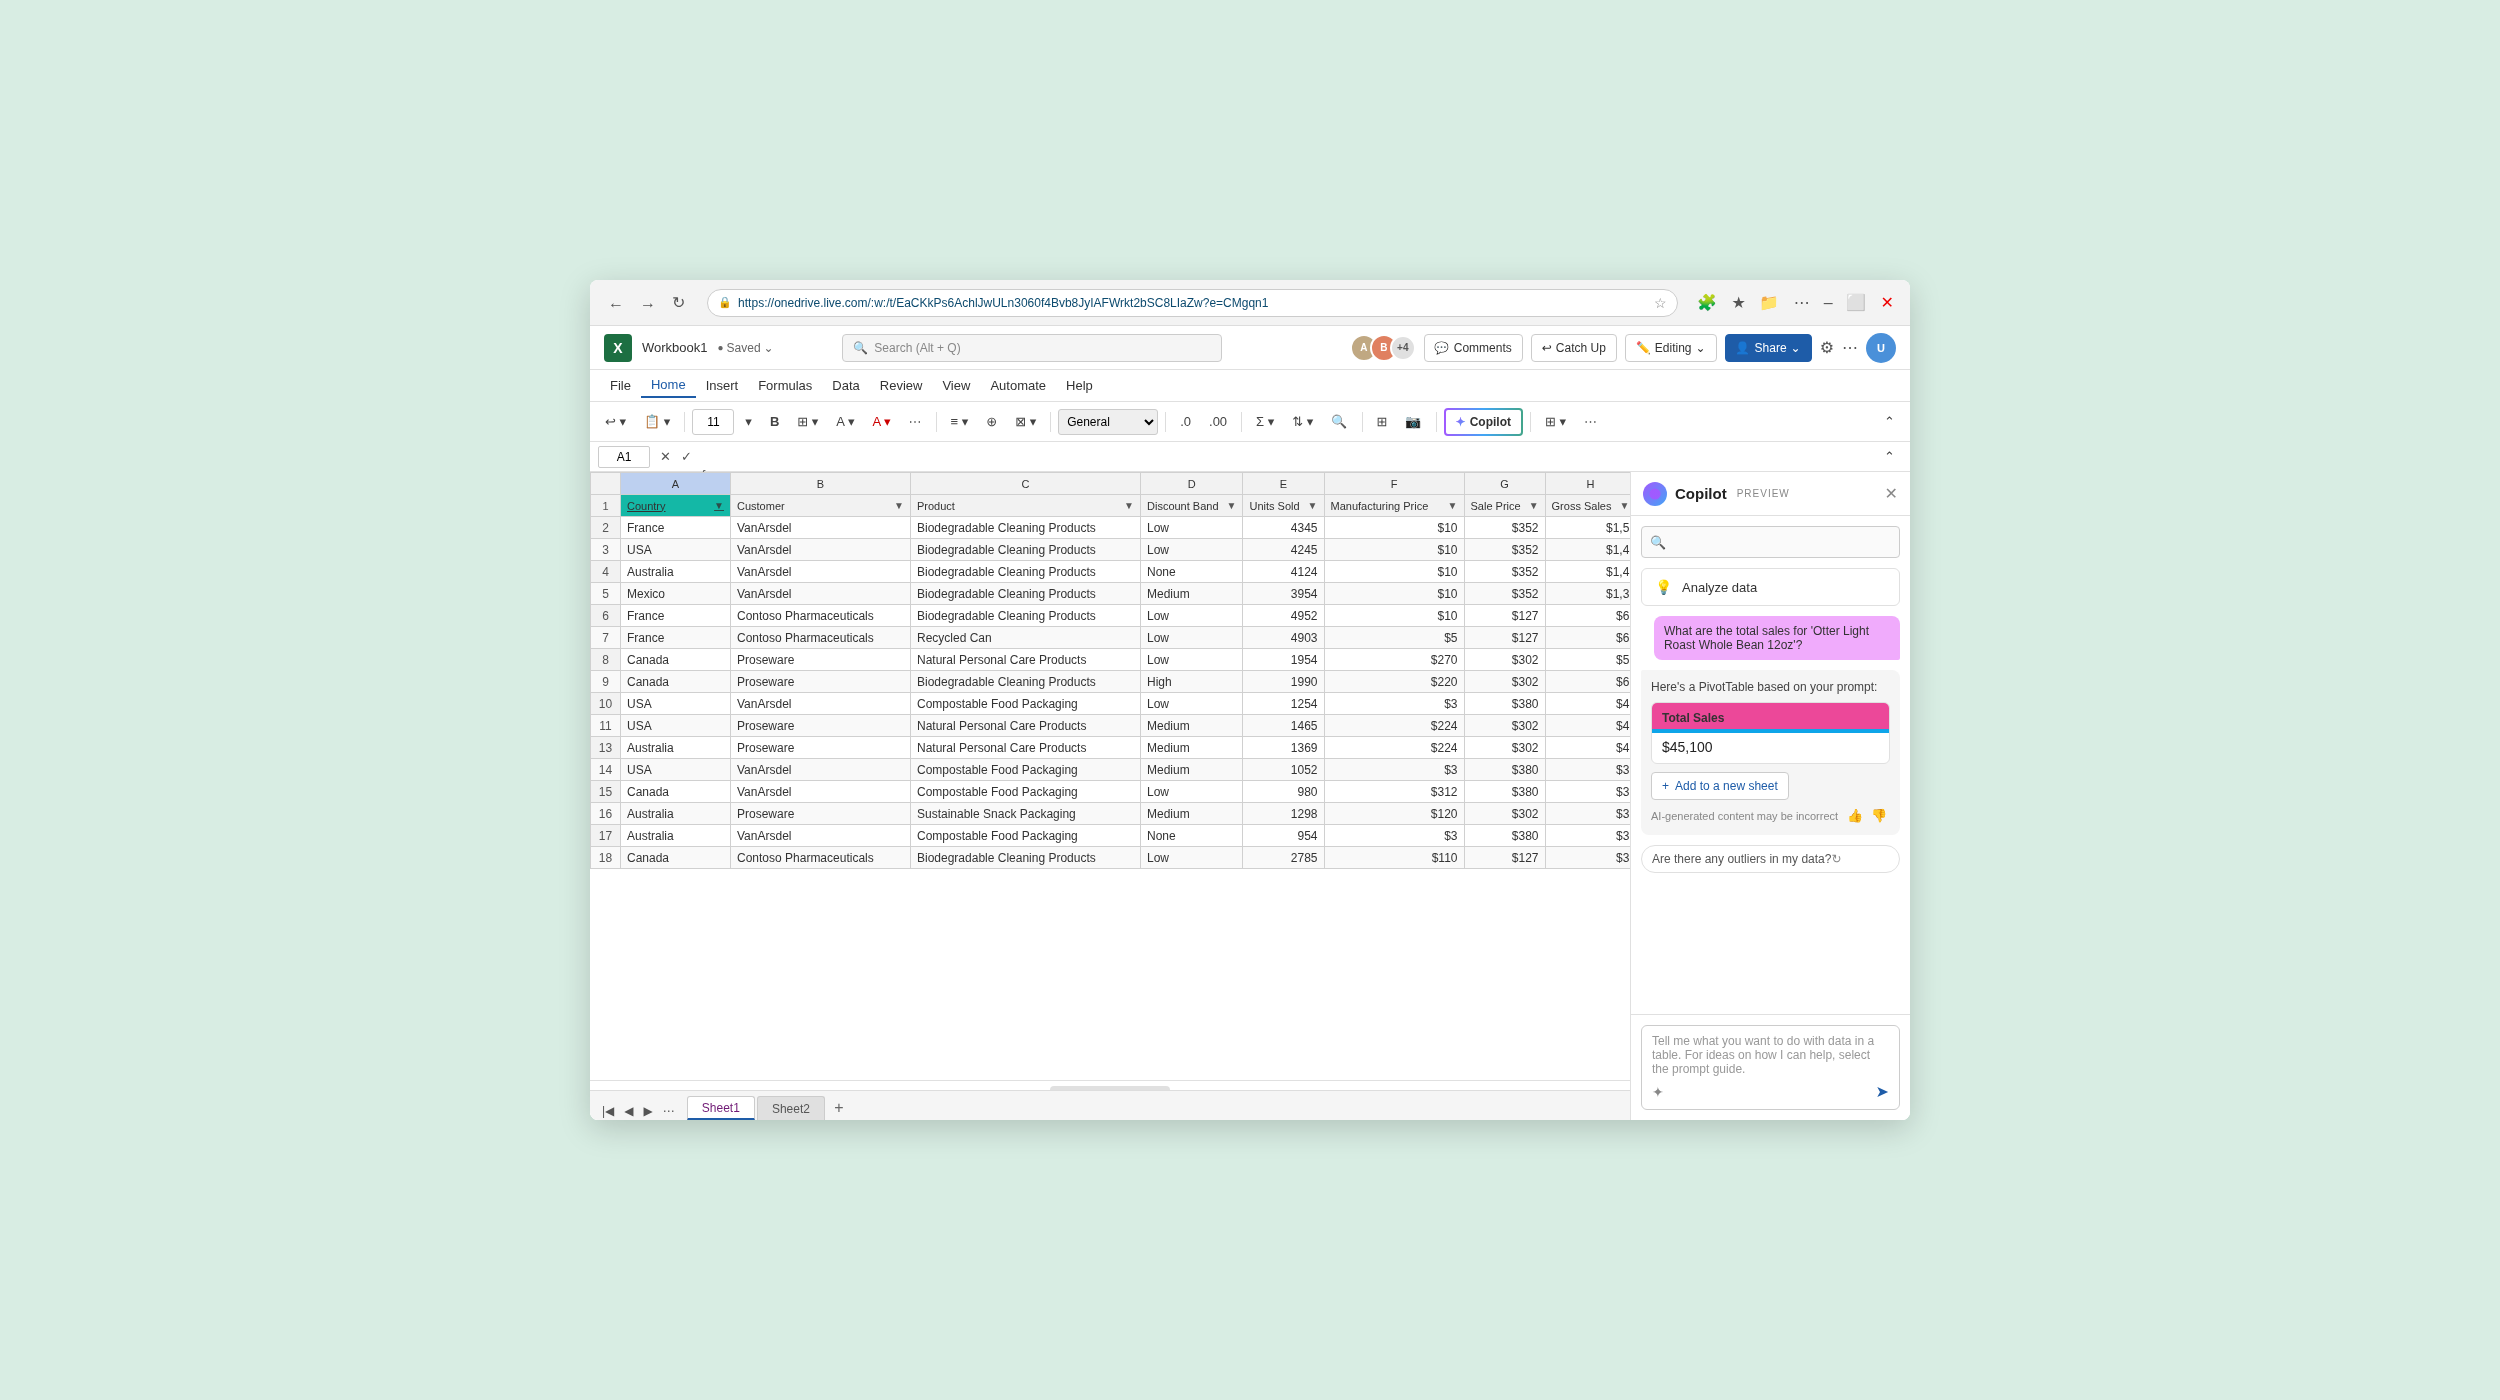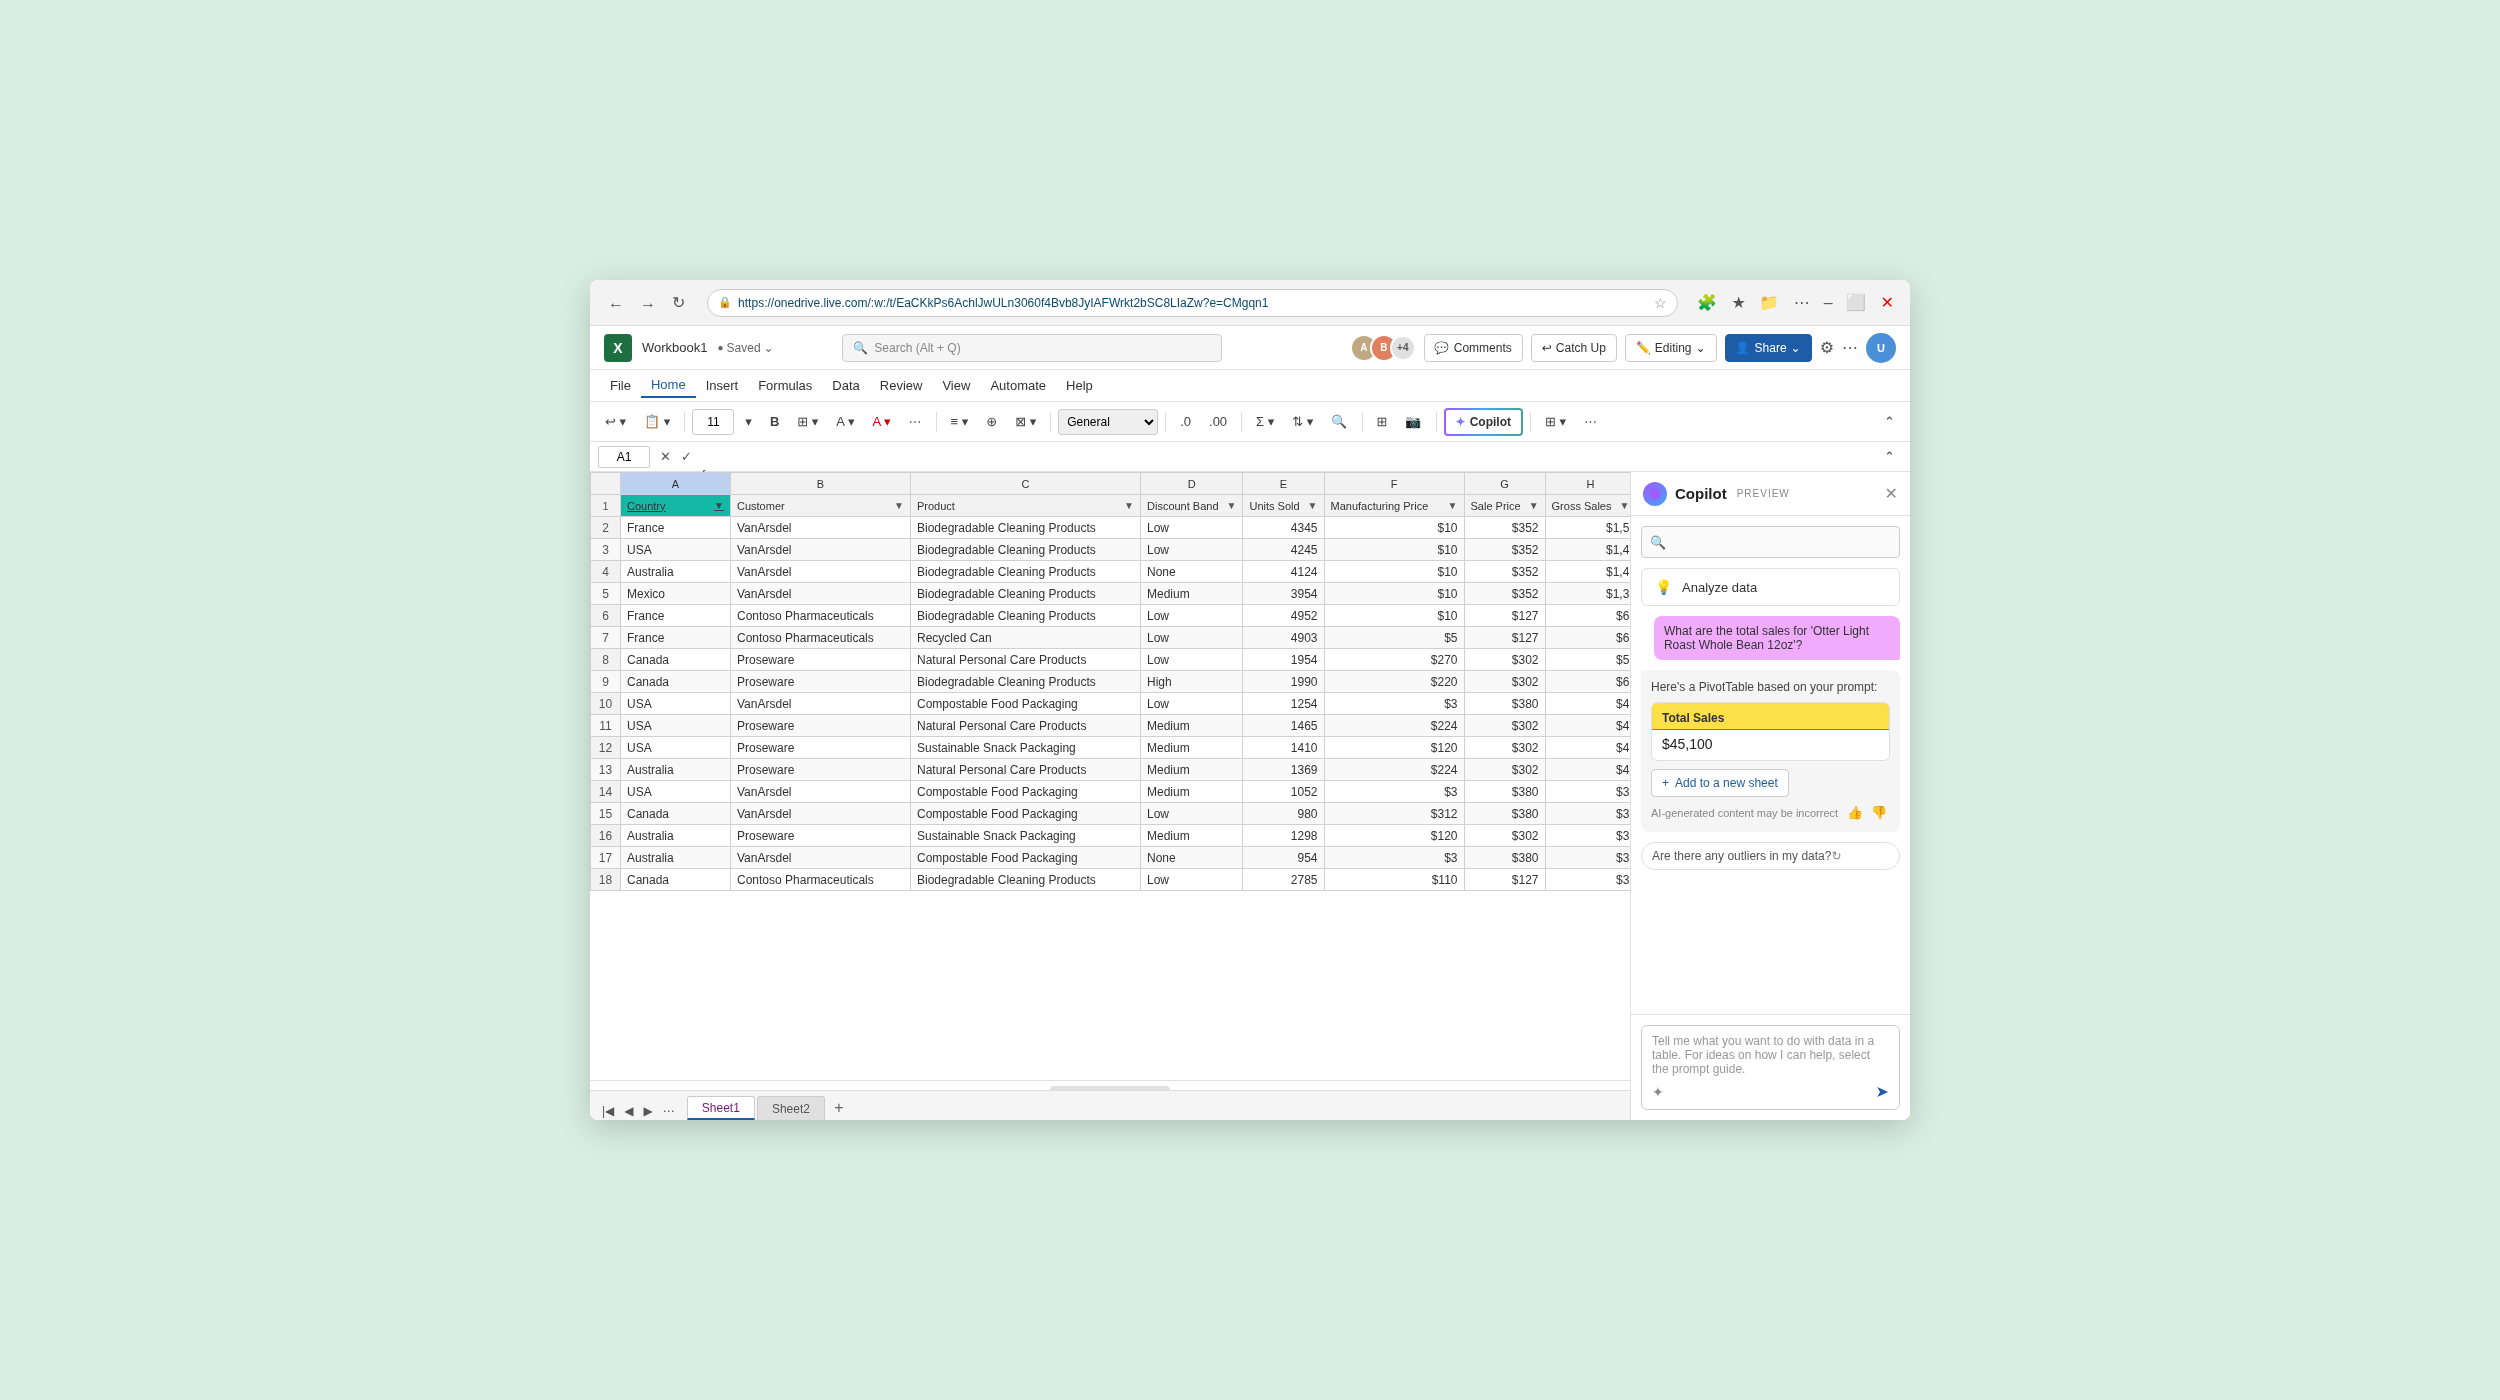--- a/index.html
+++ b/index.html
@@ -645,26 +645,26 @@
       color: #444;
     }
     .pivot-table-card {
       background: #fff;
       border: 1px solid #e0e0e0;
       border-radius: 6px;
       overflow: hidden;
       margin-bottom: 8px;
     }
     .pivot-table-header {
-      background: #fde047;
+      background: #ec4899;
       padding: 8px 10px 4px;
       font-size: 12px;
       font-weight: 600;
       color: #333;
-      border-bottom: 1px solid #0ea5e9;
+      border-bottom: 4px solid #0ea5e9;
     }
     .pivot-table-value {
       padding: 6px 10px 8px;
       font-size: 14px;
       color: #222;
     }
 
     .add-sheet-btn {
       display: flex;
       align-items: center;
@@ -1076,31 +1076,20 @@
                   <td class="col-a">USA</td>
                   <td class="col-b">Proseware</td>
                   <td class="col-c">Natural Personal Care Products</td>
                   <td class="col-d">Medium</td>
                   <td class="col-e numeric">1465</td>
                   <td class="col-f numeric">$224</td>
                   <td class="col-g numeric">$302</td>
                   <td class="col-h numeric">$4</td>
                 </tr>
                 <tr class="data-row">
-                  <td class="row-num">12</td>
-                  <td class="col-a">USA</td>
-                  <td class="col-b">Proseware</td>
-                  <td class="col-c">Sustainable Snack Packaging</td>
-                  <td class="col-d">Medium</td>
-                  <td class="col-e numeric">1410</td>
-                  <td class="col-f numeric">$120</td>
-                  <td class="col-g numeric">$302</td>
-                  <td class="col-h numeric">$4</td>
-                </tr>
-                <tr class="data-row">
                   <td class="row-num">13</td>
                   <td class="col-a">Australia</td>
                   <td class="col-b">Proseware</td>
                   <td class="col-c">Natural Personal Care Products</td>
                   <td class="col-d">Medium</td>
                   <td class="col-e numeric">1369</td>
                   <td class="col-f numeric">$224</td>
                   <td class="col-g numeric">$302</td>
                   <td class="col-h numeric">$4</td>
                 </tr>

